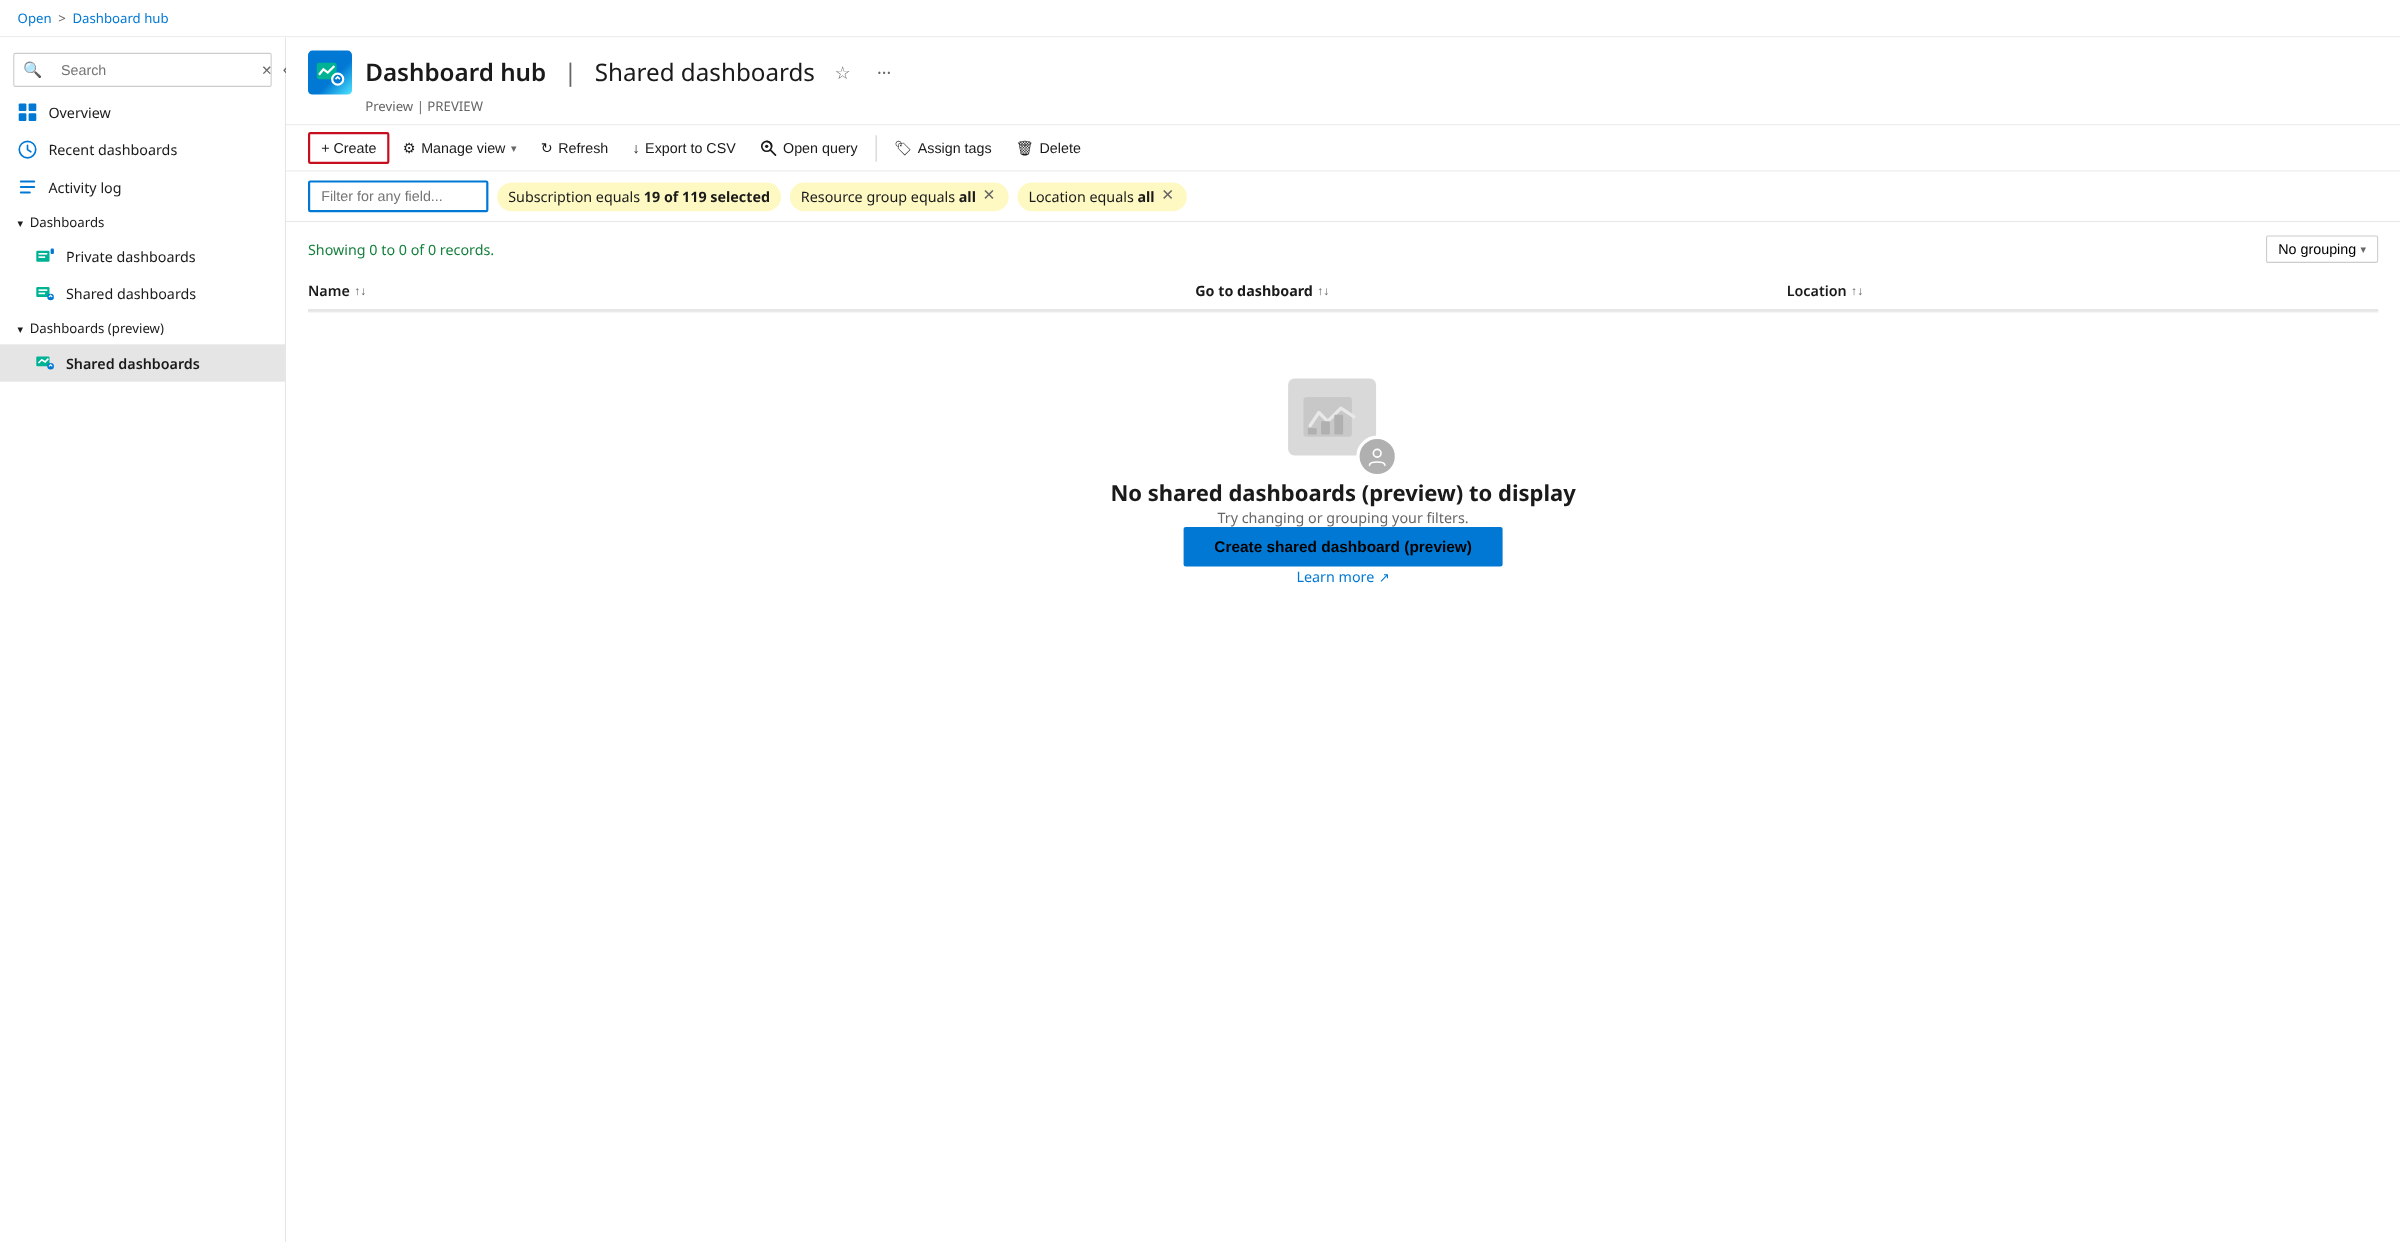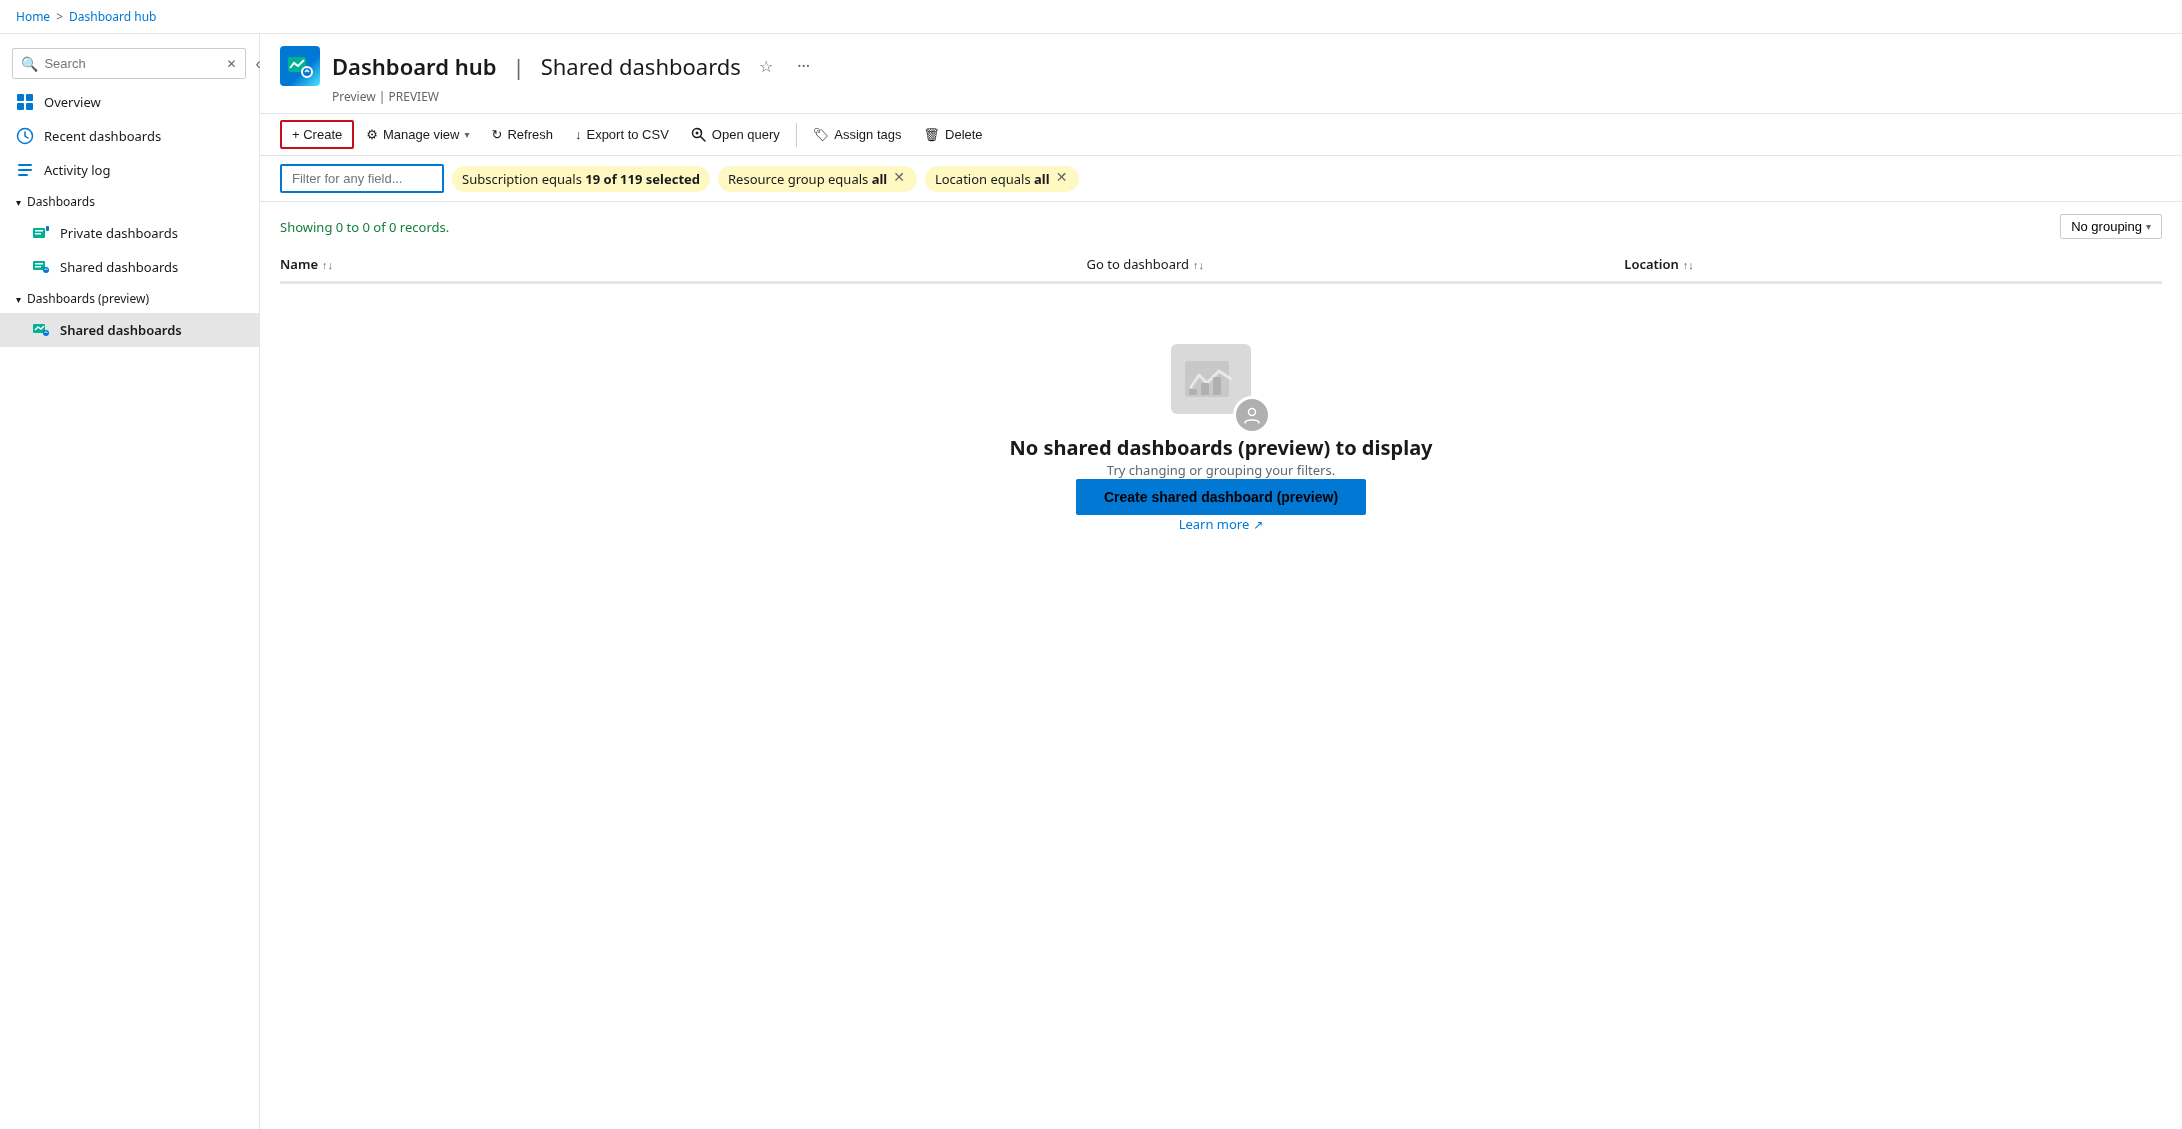--- a/index.html
+++ b/index.html
@@ -5,21 +5,21 @@
     * { box-sizing: border-box; margin: 0; padding: 0; }
     body { font-family: 'Segoe UI', system-ui, sans-serif; font-size: 14px; color: #1a1a1a; background: #f3f2f1; }
 
     .breadcrumb { display: flex; align-items: center; gap: 6px; padding: 8px 16px; font-size: 12px; color: #0078d4; background: #fff; border-bottom: 1px solid #e5e5e5; }
 
     .main-layout { display: flex; height: calc(100vh - 32px); background: #fff; }
 
     
     .sidebar { width: 260px; min-width: 260px; background: #fff; border-right: 1px solid #e5e5e5; display: flex; flex-direction: column; padding: 8px 0; }
     .sidebar-search-input { width: 100%; display: flex; align-items: center; border: 1px solid #ccc; border-radius: 2px; padding: 5px 8px; gap: 6px; background: #fff; }
-    .sidebar-search-input input { border: none; outline: none; flex: 1; font-size: 13px; }
+    .sidebar-search-input input { border: none; outline: none; flex: 1; font-size: 13px; margin-left: 11px; }
     .sidebar-collapse-btn { margin-left: auto; padding: 2px 6px; background: none; border: none; cursor: pointer; color: #666; font-size: 16px; }
 
     .sidebar-search-row { display: flex; align-items: center; padding: 6px 12px; gap: 4px; }
 
     .sidebar-item { display: flex; align-items: center; gap: 10px; padding: 8px 16px; cursor: pointer; color: #1a1a1a; font-size: 13px; border-radius: 0; }
     .sidebar-item.active { background: #e5e5e5; font-weight: 600; }
     .sidebar-item .item-icon { width: 18px; height: 18px; display: flex; align-items: center; justify-content: center; flex-shrink: 0; }
     .sidebar-section { padding: 6px 16px; font-size: 12px; display: flex; align-items: center; gap: 6px; cursor: pointer; color: #1a1a1a; }
     .subsection { padding-left: 32px; }
 
@@ -47,41 +47,41 @@
     .chip-close { background: none; border: none; cursor: pointer; color: #666; font-size: 14px; padding: 0 2px; line-height: 1; }
 
     
     .table-area { flex: 1; padding: 12px 20px; background: #fff; }
     .records-info-row { display: flex; align-items: center; justify-content: space-between; margin-bottom: 8px; }
     .records-info { font-size: 13px; color: #15803d; }
     .no-grouping-btn { border: 1px solid #ccc; background: #fff; padding: 4px 10px; font-size: 13px; cursor: pointer; border-radius: 2px; display: flex; align-items: center; gap: 4px; }
 
     .table-header { display: flex; align-items: center; padding: 8px 0; border-bottom: 2px solid #e5e5e5; }
     .col-name { flex: 3; font-size: 13px; font-weight: 600; color: #1a1a1a; display: flex; align-items: center; gap: 4px; }
-    .col-goto { flex: 2; font-size: 13px; font-weight: 400; color: #1a1a1a; display: flex; align-items: center; gap: 4px; }
+    .col-goto { flex: 2; font-size: 13px; font-weight: 700; color: #1a1a1a; display: flex; align-items: center; gap: 4px; }
     .col-location { flex: 2; font-size: 13px; font-weight: 600; color: #1a1a1a; display: flex; align-items: center; gap: 4px; }
     .sort-icon { font-size: 11px; color: #666; }
 
     
     .empty-state { display: flex; flex-direction: column; align-items: center; justify-content: center; padding: 60px 20px; }
     .empty-icon-group { position: relative; width: 100px; height: 90px; }
     .empty-icon-main { width: 80px; height: 70px; background: #d9d9d9; border-radius: 6px; display: flex; align-items: center; justify-content: center; position: absolute; top: 0; left: 0; }
     .empty-icon-overlay { width: 38px; height: 38px; background: #b0b0b0; border-radius: 50%; display: flex; align-items: center; justify-content: center; position: absolute; bottom: 0; right: 0; border: 3px solid #fff; }
     .empty-title { font-size: 20px; font-weight: 700; color: #1a1a1a; text-align: center; }
     .empty-subtitle { font-size: 13px; color: #666; text-align: center; }
     .empty-create-btn { background: #0078d4; color: #000000; border: none; padding: 10px 28px; font-size: 14px; font-weight: 600; border-radius: 2px; cursor: pointer; }
     .empty-learn-more { font-size: 13px; color: #0078d4; display: flex; align-items: center; gap: 4px; cursor: pointer; text-decoration: none; }
 
     .chevron { font-size: 10px; color: #666; }
   </style>
 </head>
 <body>
 
 <div class="breadcrumb">
-  <span style="cursor:pointer;">Home</span>
+  <span style="cursor:pointer;">Open</span>
   <span style="color:#666;">&gt;</span>
   <span>Dashboard hub</span>
 </div>
 
 <div class="main-layout">
 
   <div class="sidebar">
     <div class="sidebar-search-row">
       <div class="sidebar-search-input">
         <span style="color:#666;">🔍</span>

